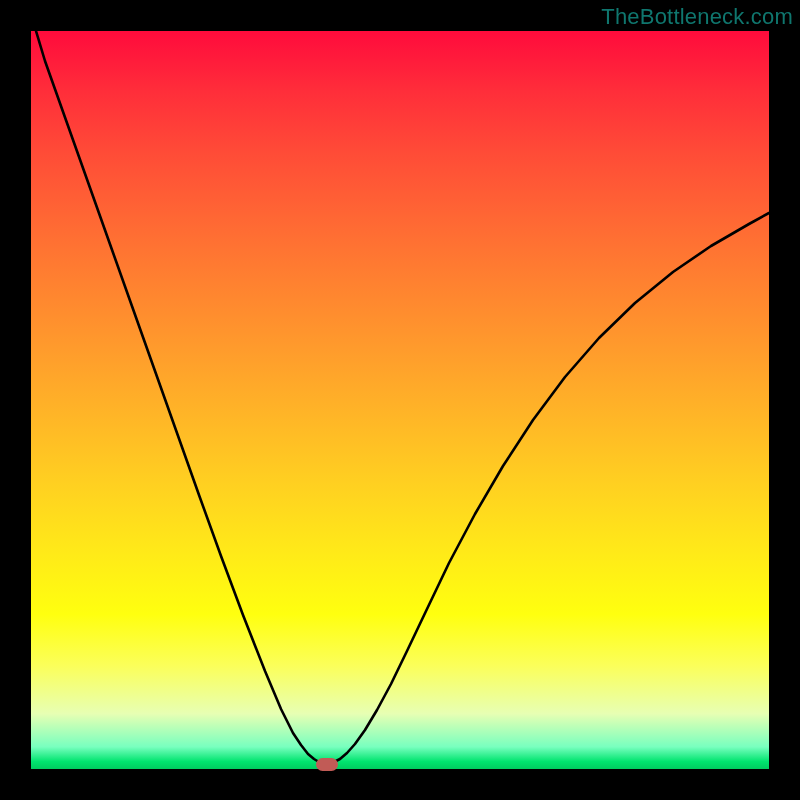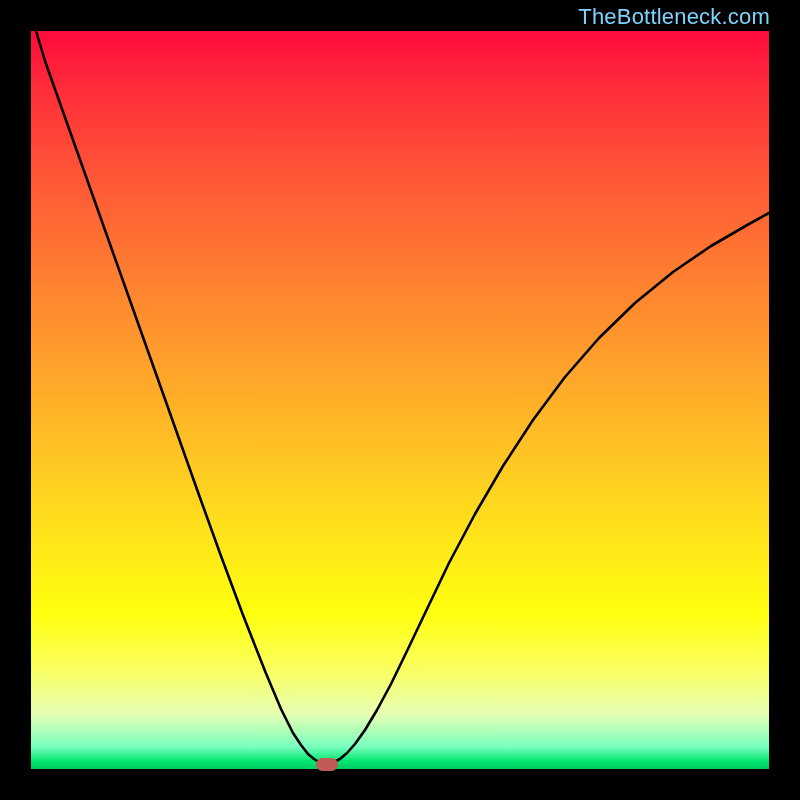--- a/index.html
+++ b/index.html
@@ -6,22 +6,22 @@
   html, body { width: 800px; height: 800px; overflow: hidden; background: #000; }
   .container {
     position: relative;
     width: 800px;
     height: 800px;
     background: #000;
   }
   .watermark {
     position: absolute;
     top: 4px;
-    right: 30px;
-    color: #7dd3fc;
+    right: 7px;
+    color: #0f766e;
     font-family: Arial, Helvetica, sans-serif;
     font-size: 22px;
     font-weight: 500;
     letter-spacing: 0.2px;
     z-index: 5;
   }
   .plot {
     position: absolute;
     left: 31px;
     top: 31px;

